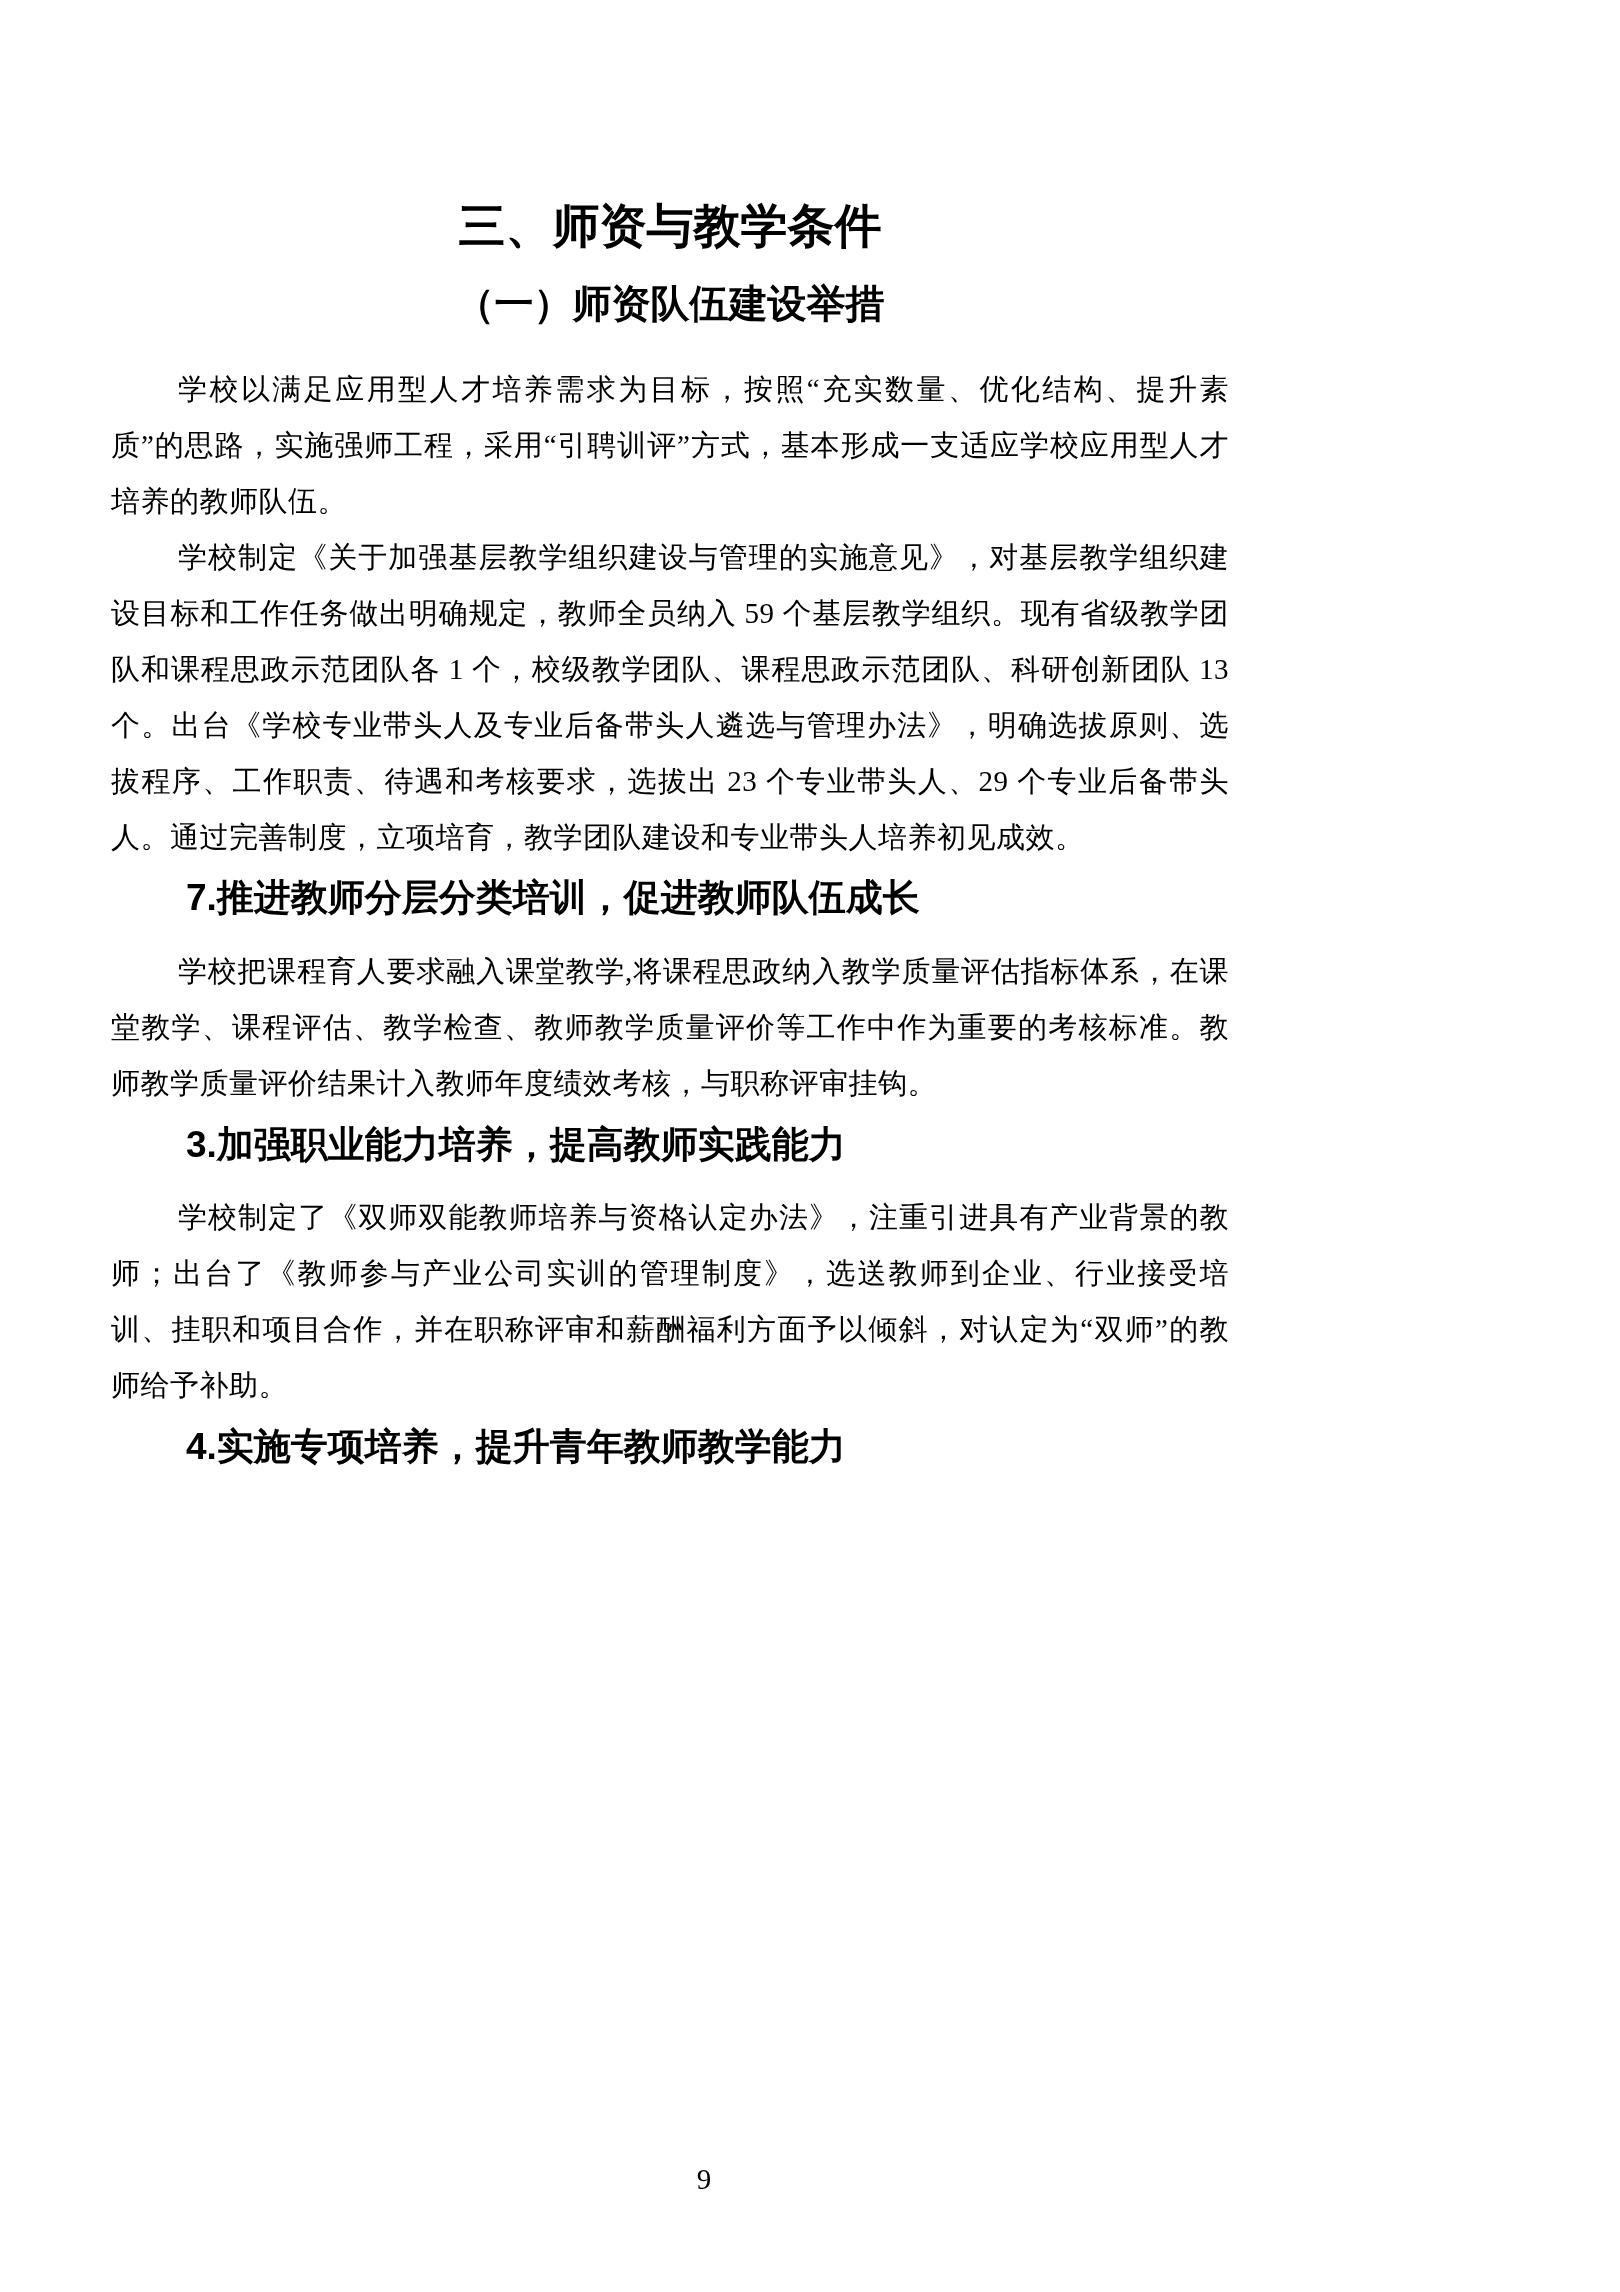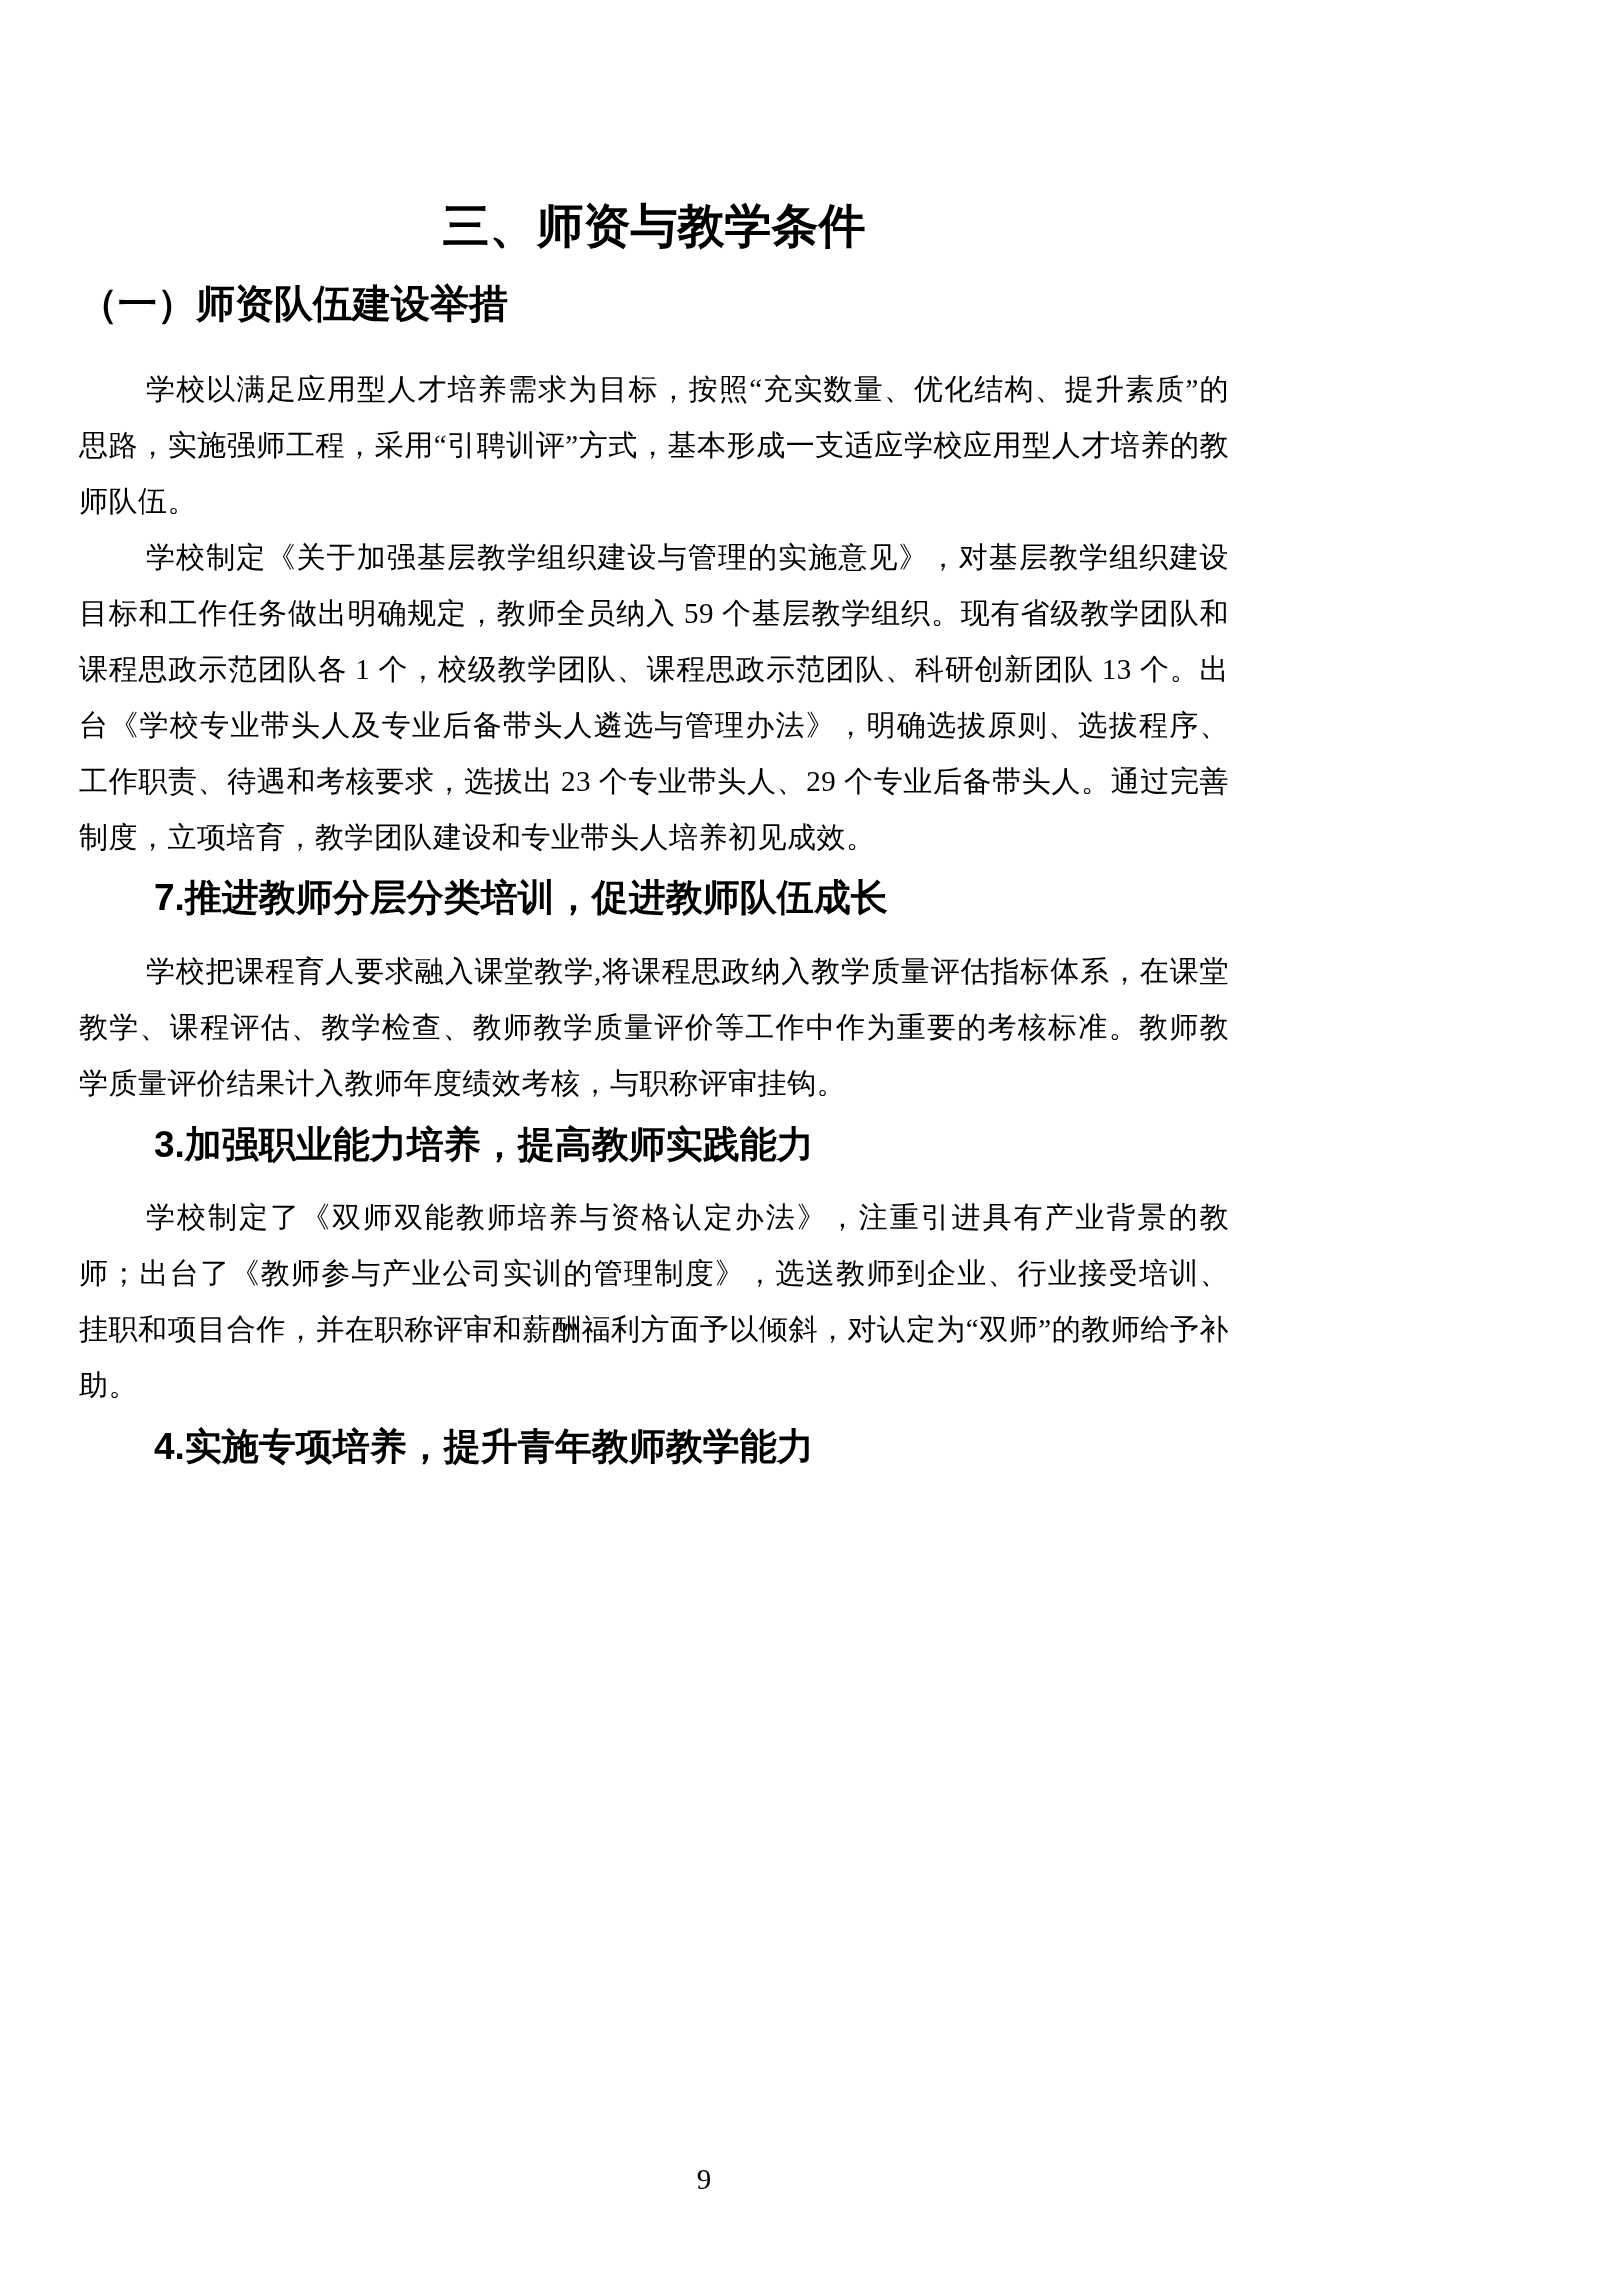--- a/index.html
+++ b/index.html
@@ -3,41 +3,42 @@
 <meta charset="utf-8">
 <style>
   * { box-sizing: border-box; }
   html, body { margin: 0; padding: 0; background: #ffffff; }
 
   .page {
     width: 1408px;
     height: 2293px;
     background: #ffffff;
     position: relative;
-    padding: 196px 179px 0 79px;
+    padding: 196px 179px 0 111px;
     font-family: "Liberation Serif", "DejaVu Serif", serif;
     color: #000000;
     overflow: hidden;
   }
 
   .doc-title {
     font-family: "Liberation Sans", "DejaVu Sans", sans-serif;
     font-weight: bold;
     font-size: 47px;
     line-height: 59px;
     text-align: center;
     margin: 0 0 23.5px 0;
   }
 
   .section-heading {
     font-family: "Liberation Sans", "DejaVu Sans", sans-serif;
     font-weight: bold;
     font-size: 39px;
     line-height: 49px;
     margin: 0 0 33px 0;
+    text-align: center;
   }
 
   .sub-heading {
     font-family: "Liberation Sans", "DejaVu Sans", sans-serif;
     font-weight: bold;
     font-size: 37px;
     line-height: 47px;
     margin: 9.8px 0 21.6px 75px;
   }
 

